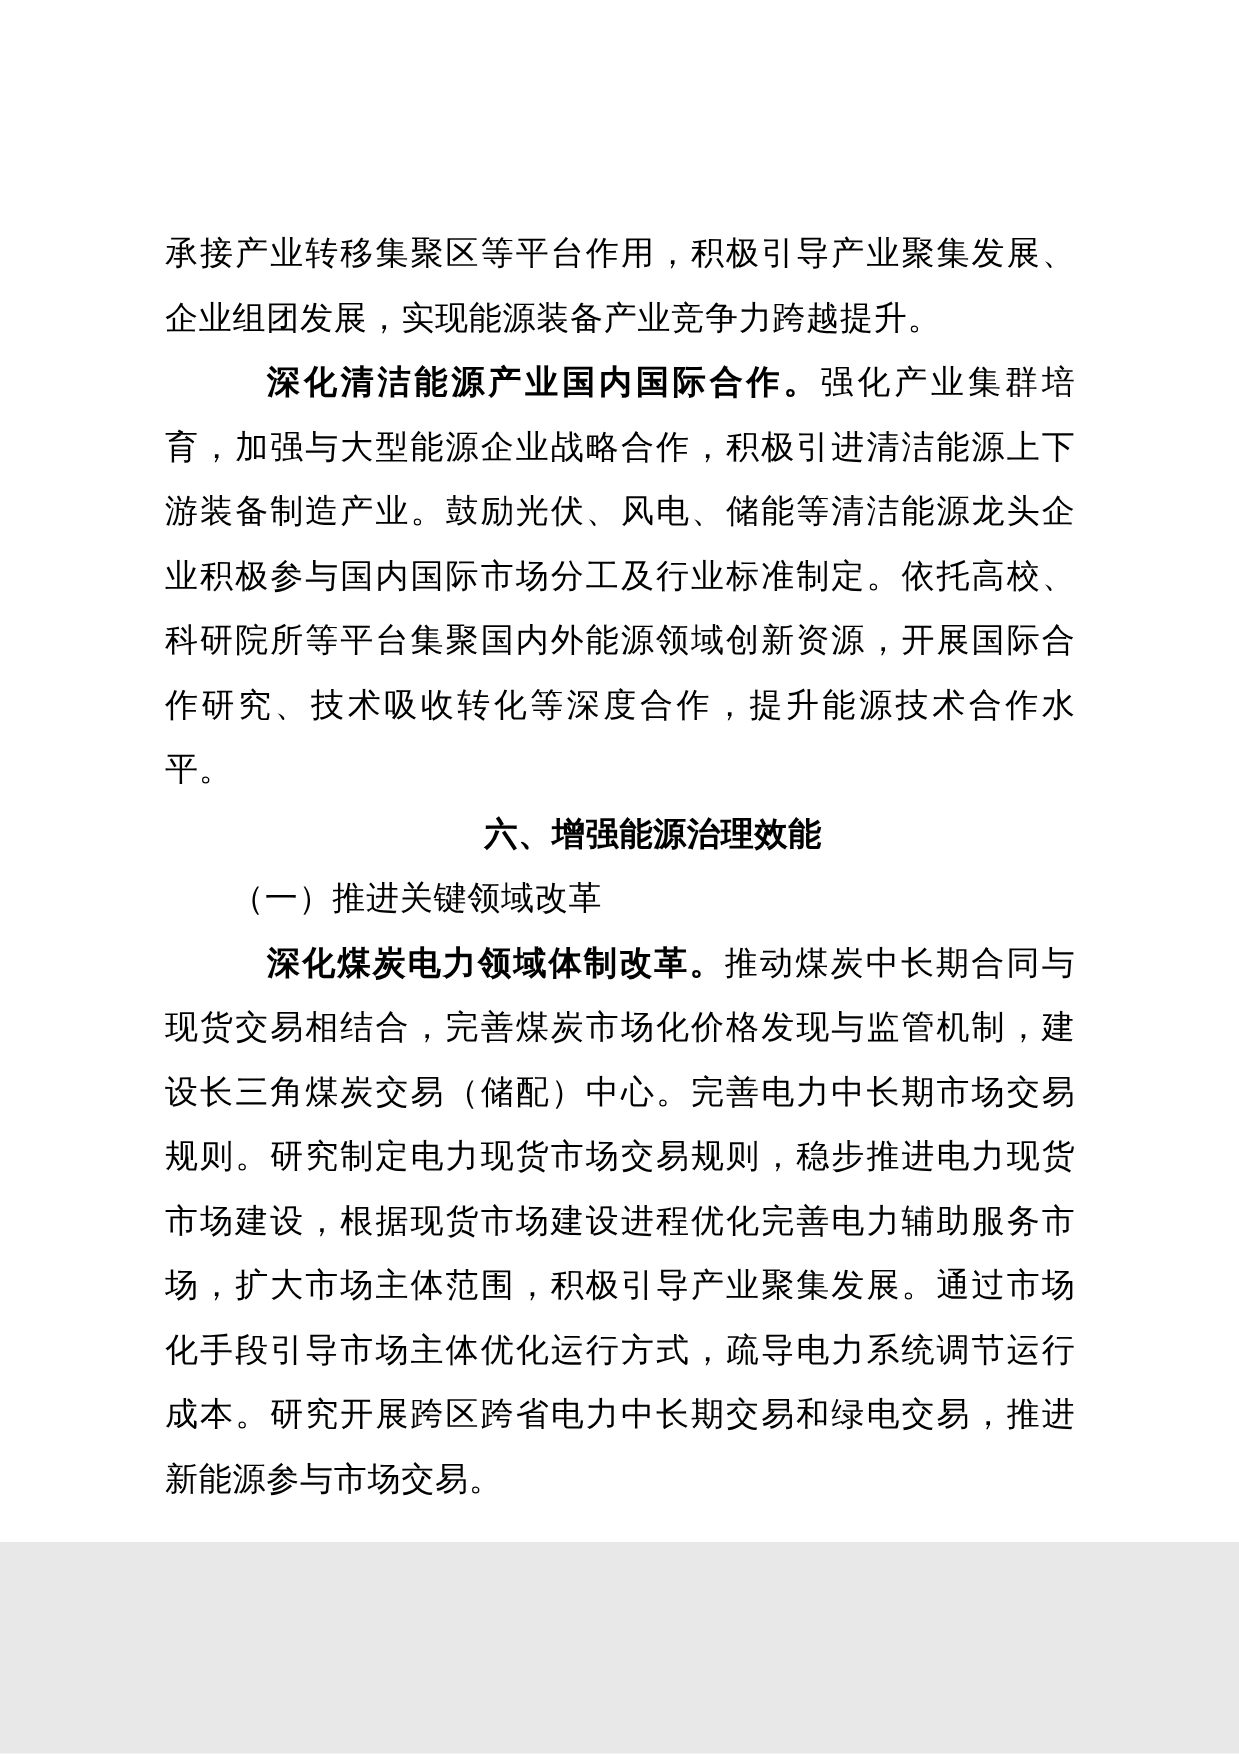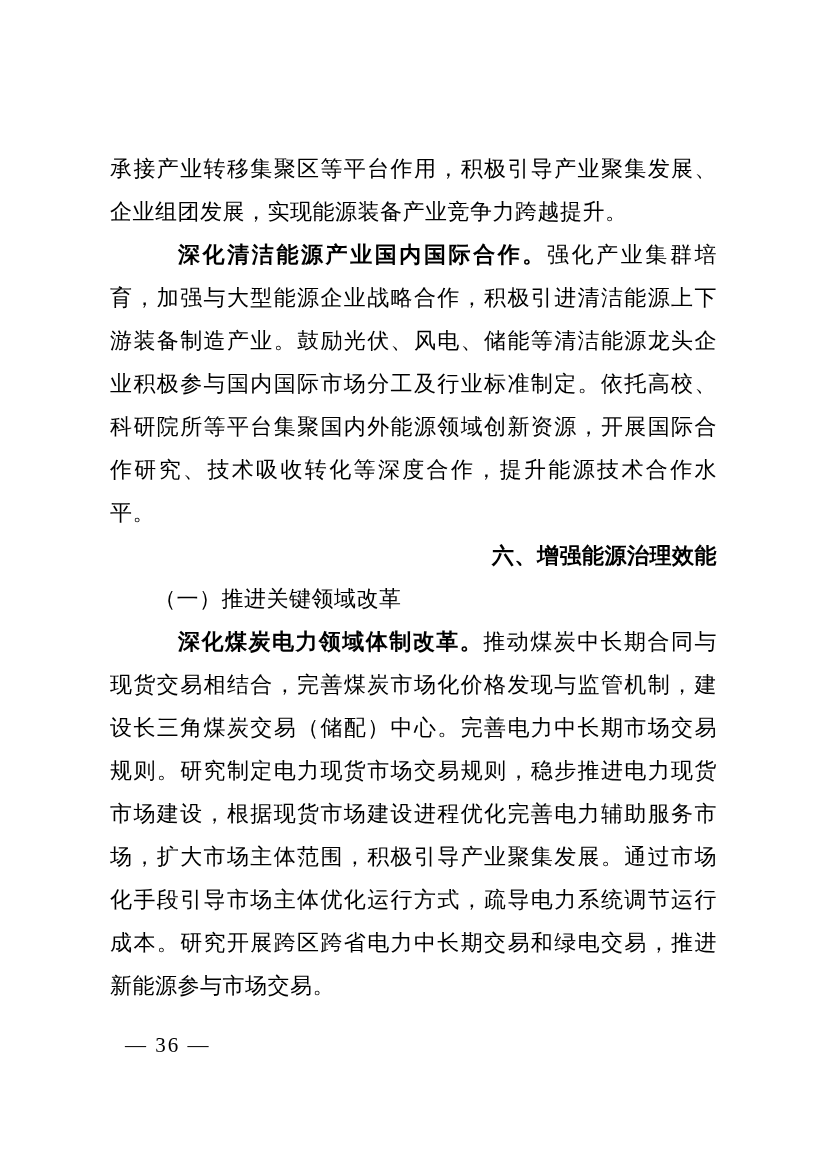--- a/index.html
+++ b/index.html
@@ -3,21 +3,21 @@
 <meta charset="utf-8">
 <style>
   html, body {
     margin: 0;
     padding: 0;
     background: #e8e8e8;
   }
   .page {
     position: relative;
     width: 826px;
-    height: 1169px;
+    height: 1028px;
     margin: 0 auto;
     background: #ffffff;
     overflow: hidden;
     font-family: "Liberation Serif", serif;
     color: #000000;
   }
   .doc-body {
     position: absolute;
     left: 110px;
     top: 147px;
@@ -38,21 +38,21 @@
     font-weight: bold;
     margin-left: 24px;
   }
   .section-heading {
     margin: 0;
     font-size: 22px;
     line-height: 43px;
     font-weight: 700;
     text-indent: 2em;
     font-family: "Liberation Sans", sans-serif;
-    text-align: right;
+    text-align: center;
     letter-spacing: 0.5px;
   }
   .subsection-heading {
     margin: 0;
     font-size: 22px;
     line-height: 43px;
     font-weight: 400;
     text-indent: 2em;
     font-family: "Liberation Serif", serif;
     text-align: left;

